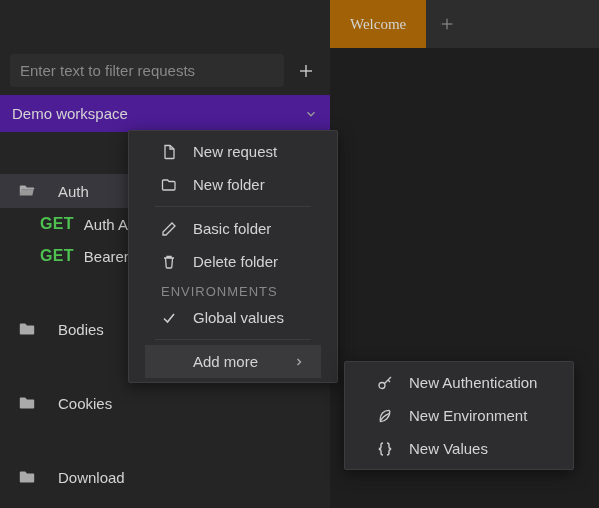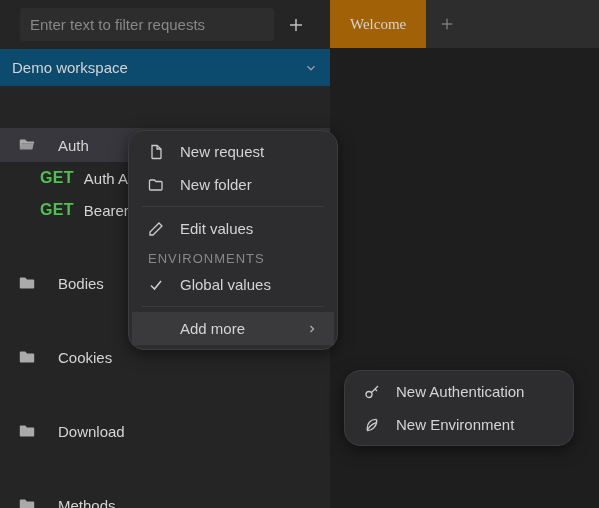--- a/index.html
+++ b/index.html
@@ -16,22 +16,23 @@
   .sidebar {
     width: 330px;
     background: #252526;
     display: flex;
     flex-direction: column;
     position: relative;
   }
   .filter-row {
     display: flex;
     align-items: center;
-    padding: 8px 20px;
+    padding: 8px 10px;
     gap: 8px;
+    margin-top: 46px;
   }
   .filter-input {
     flex: 1;
     background: #2d2d2d;
     border: none;
     border-radius: 3px;
     padding: 8px 10px;
     color: #d4d4d4;
     font-size: 15px;
     outline: none;
@@ -45,21 +46,21 @@
     display: flex;
     align-items: center;
     justify-content: center;
     cursor: pointer;
   }
   .workspace-row {
     display: flex;
     align-items: center;
     justify-content: space-between;
     padding: 10px 12px;
-    background: #0c4a6e;
+    background: #4c1d95;
     cursor: pointer;
   }
   .workspace-row .chev { color: #999; }
   .tree {
     flex: 1;
     padding-top: 2px;
   }
   .tree-item {
     display: flex;
     align-items: flex-end;
@@ -120,33 +121,33 @@
     color: #888;
     font-size: 18px;
     cursor: pointer;
   }
 
   
   .menu {
     position: absolute;
     background: #2d2d30;
     border: 1px solid #3c3c3c;
-    border-radius: 16px;
+    border-radius: 2px;
     box-shadow: 0 4px 16px rgba(0,0,0,0.5);
-    padding: 4px 3px;
+    padding: 4px 16px;
     min-width: 210px;
     z-index: 10;
   }
   .menu.primary {
     left: 128px;
     top: 130px;
   }
   .menu.secondary {
     left: 344px;
-    top: 370px;
+    top: 361px;
     min-width: 230px;
   }
   .menu-item {
     display: flex;
     align-items: center;
     padding: 8px 16px;
     gap: 14px;
     cursor: pointer;
     color: #d4d4d4;
   }
@@ -305,21 +306,29 @@
     </span>
     <span class="lbl">New folder</span>
   </div>
   <div class="menu-sep"></div>
   <div class="menu-item">
     <span class="ico">
       <svg width="16" height="16" viewBox="0 0 16 16" fill="none" stroke="currentColor" stroke-width="1.3">
         <path d="M11 2l3 3-9 9H2v-3l9-9z"></path>
       </svg>
     </span>
-    <span class="lbl">Edit values</span>
+    <span class="lbl">Basic folder</span>
+  </div>
+  <div class="menu-item">
+    <span class="ico">
+      <svg width="16" height="16" viewBox="0 0 16 16" fill="none" stroke="currentColor" stroke-width="1.3">
+        <path d="M3 4h10M6 4V2.5h4V4M4.5 4l.7 9a1 1 0 001 1h3.6a1 1 0 001-1l.7-9"></path>
+      </svg>
+    </span>
+    <span class="lbl">Delete folder</span>
   </div>
   <div class="menu-section">ENVIRONMENTS</div>
   <div class="menu-item">
     <span class="ico">
       <svg width="16" height="16" viewBox="0 0 16 16" fill="none" stroke="currentColor" stroke-width="1.6">
         <polyline points="3,8.5 6.5,12 13,4"></polyline>
       </svg>
     </span>
     <span class="lbl">Global values</span>
   </div>
@@ -347,13 +356,22 @@
   </div>
   <div class="menu-item">
     <span class="ico">
       <svg width="16" height="16" viewBox="0 0 20 20" fill="none" stroke="currentColor" stroke-width="1.6">
         <path d="M15 3c-7 0-11 5-11 11 0 1 0 2 .5 3C10 17 16 12 16 4l-1-1z"></path>
         <path d="M4 17c2-5 6-8 11-10"></path>
       </svg>
     </span>
     <span class="lbl">New Environment</span>
   </div>
+  <div class="menu-item">
+    <span class="ico">
+      <svg width="16" height="16" viewBox="0 0 16 16" fill="none" stroke="currentColor" stroke-width="1.4">
+        <path d="M6 2c-1.5 0-2 .8-2 2v2c0 1-.5 1.5-1.5 1.5v1C3.5 8.5 4 9 4 10v2c0 1.2.5 2 2 2"></path>
+        <path d="M10 2c1.5 0 2 .8 2 2v2c0 1 .5 1.5 1.5 1.5v1C12.5 8.5 12 9 12 10v2c0 1.2-.5 2-2 2"></path>
+      </svg>
+    </span>
+    <span class="lbl">New Values</span>
+  </div>
 </div>
 
 </body></html>

